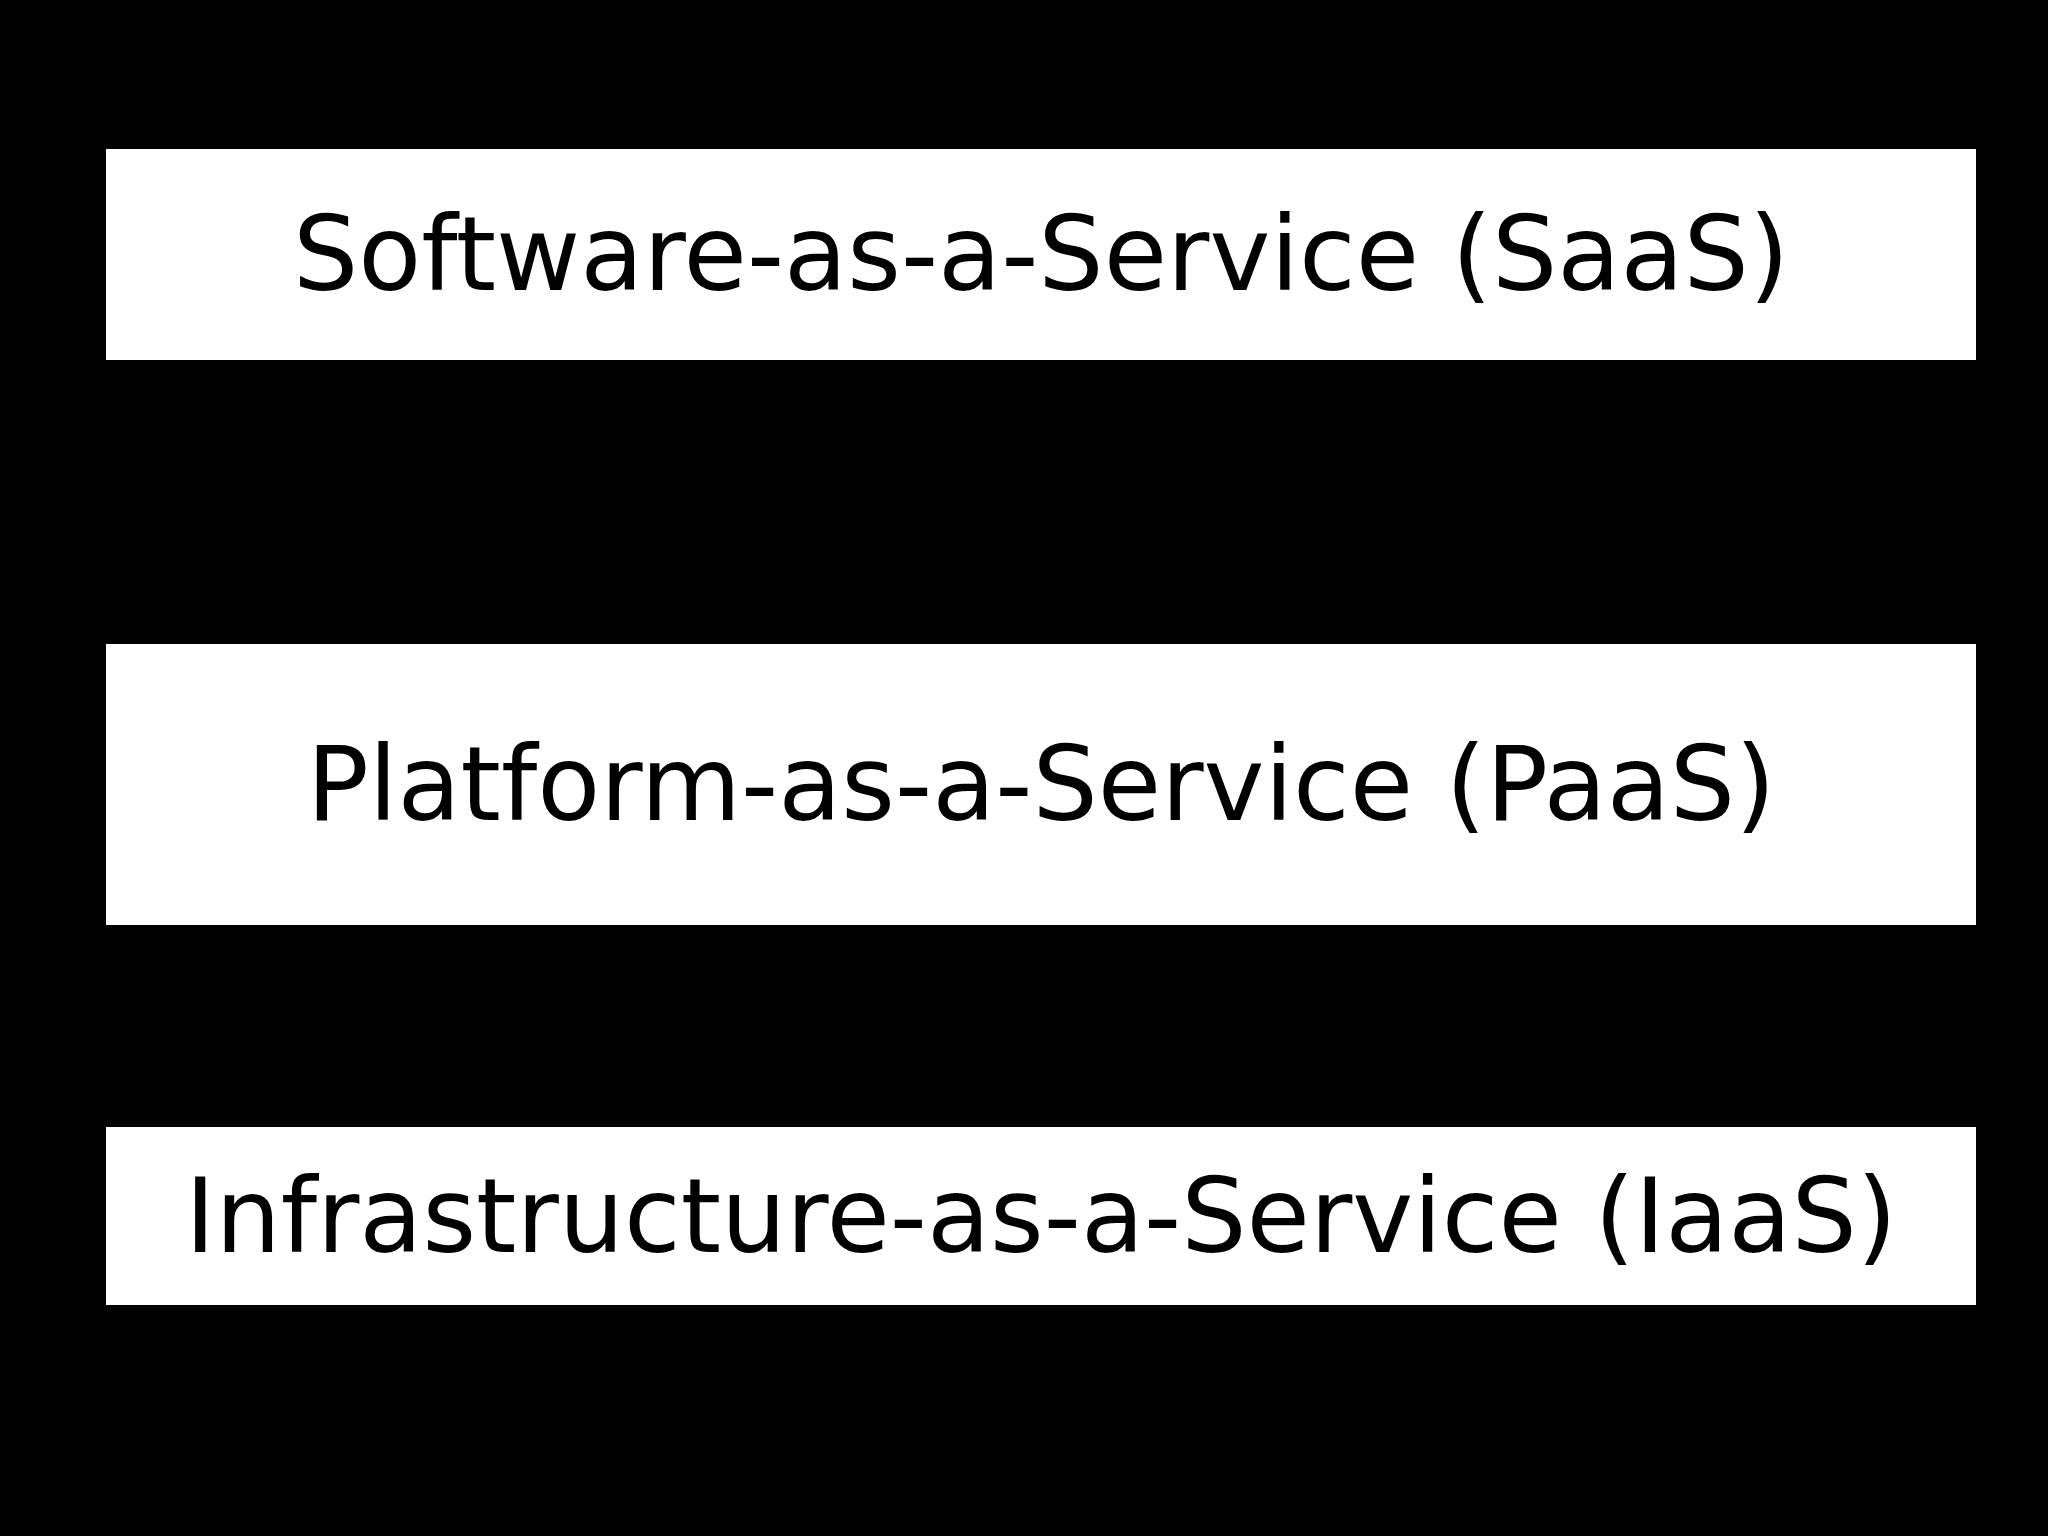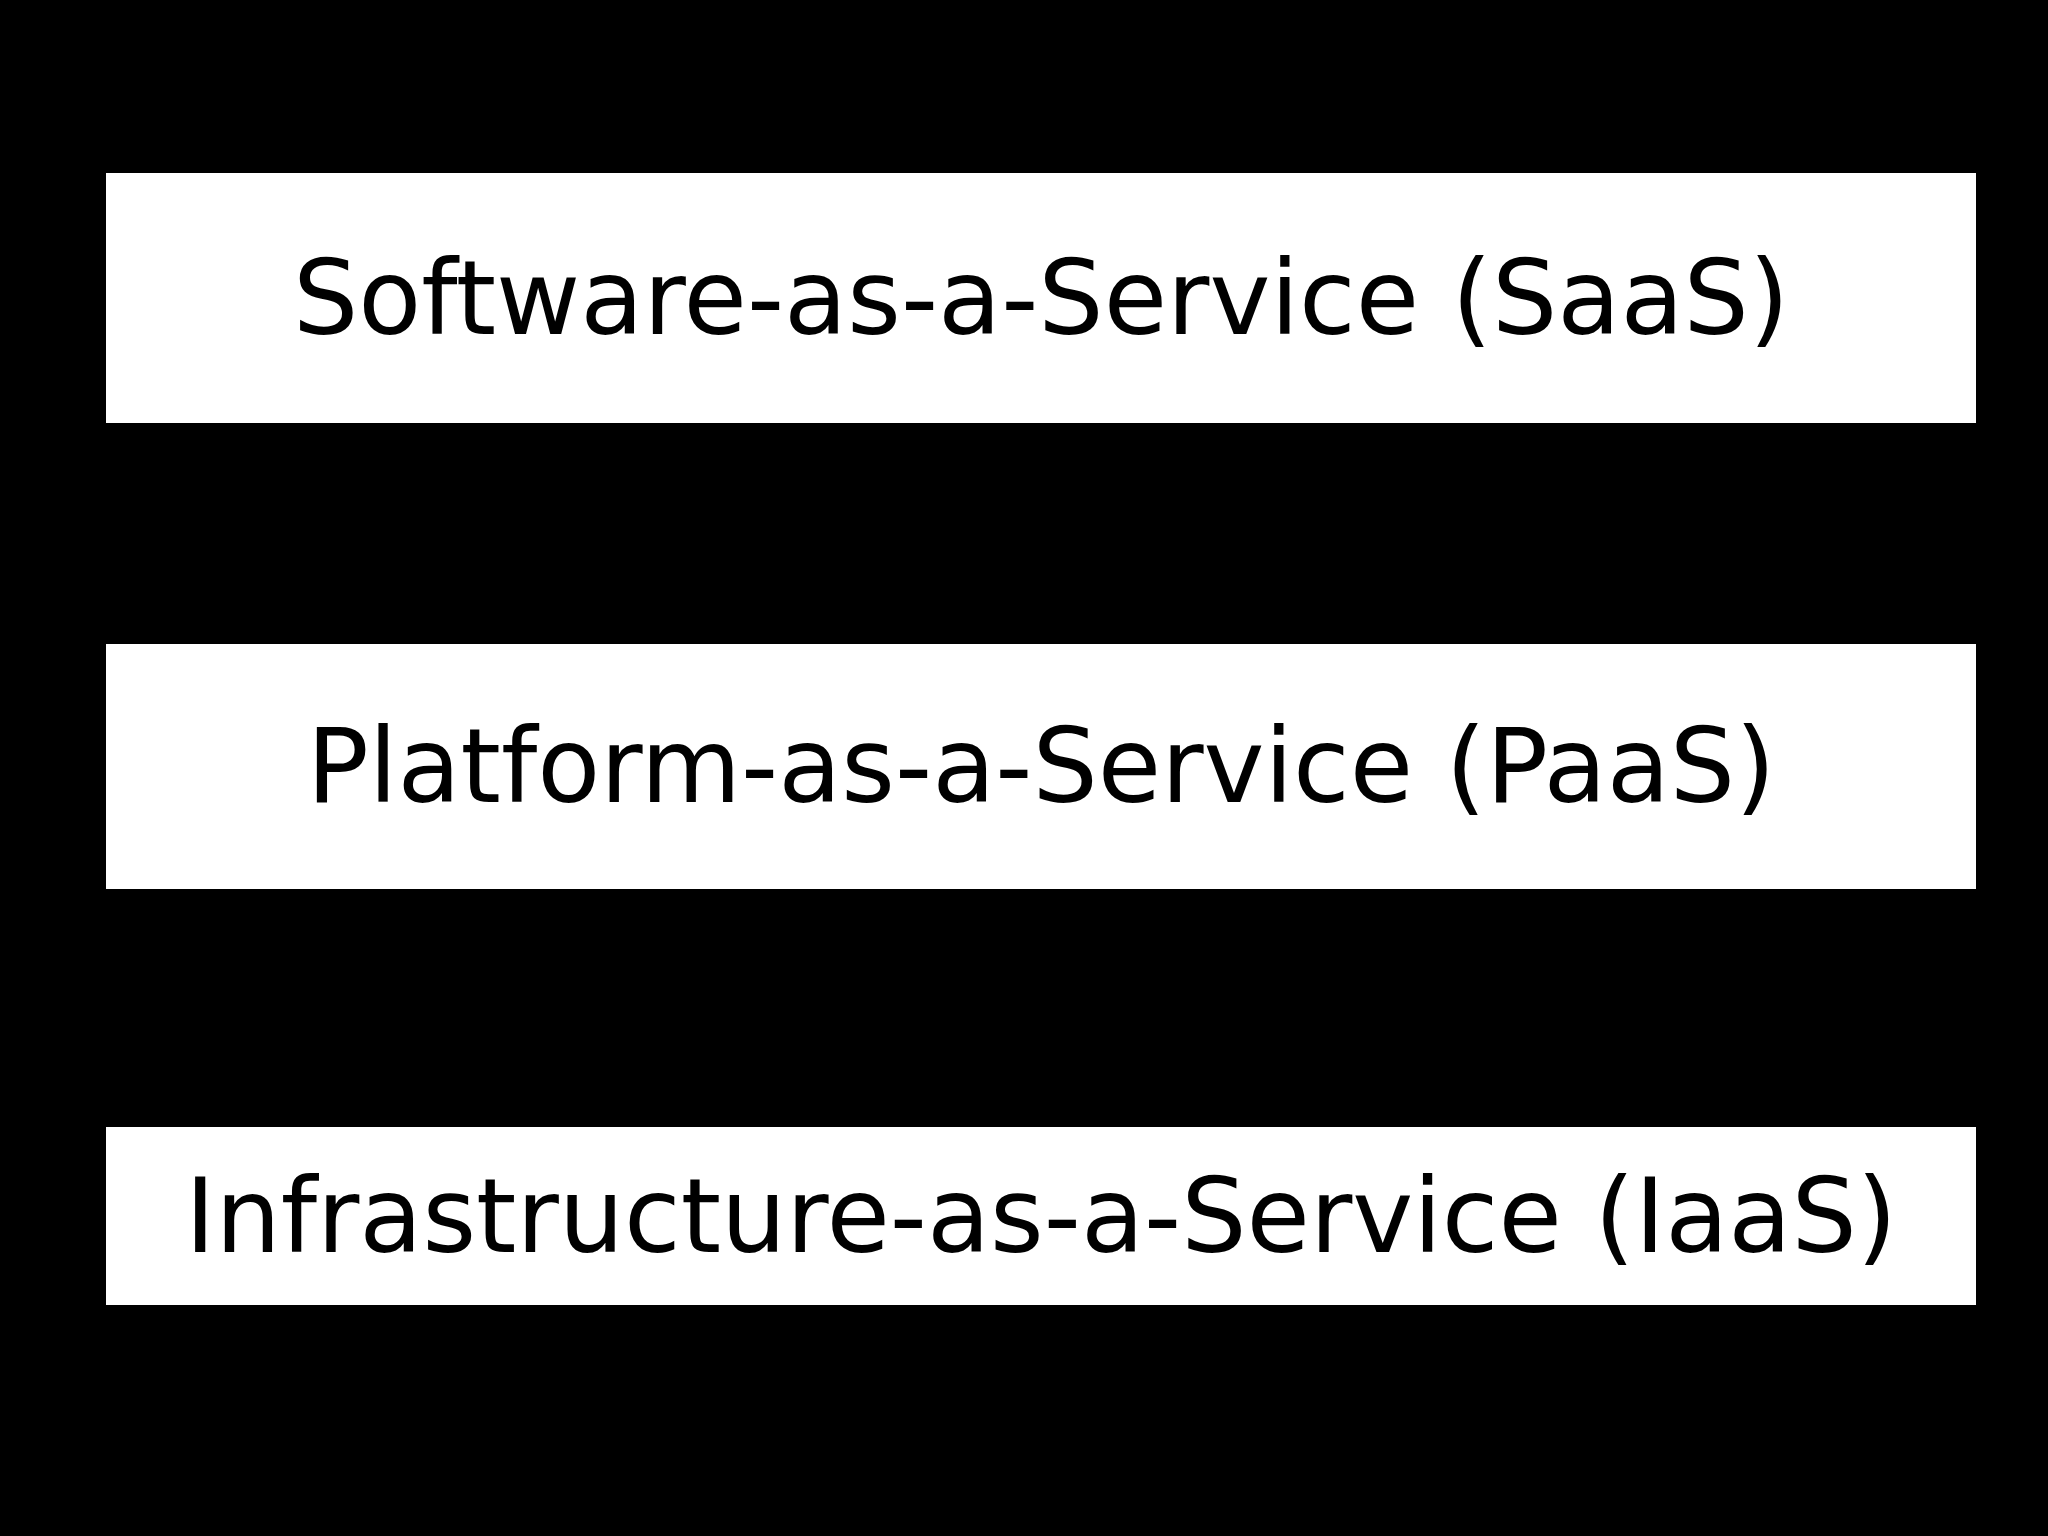--- a/index.html
+++ b/index.html
@@ -37,34 +37,34 @@
     font-family: "DejaVu Sans", sans-serif;
     font-weight: 400;
     white-space: nowrap;
     line-height: 1;
     letter-spacing: 0px;
   }
 
   
   #box-saas {
     left: 106px;
-    top: 173px;
+    top: 149px;
     width: 1870px;
-    height: 250px;
+    height: 211px;
   }
   #box-saas .layer-label {
     font-size: 103px;
   }
 
   
   #box-paas {
     left: 106px;
     top: 644px;
     width: 1870px;
-    height: 245px;
+    height: 281px;
   }
   #box-paas .layer-label {
     font-size: 103px;
   }
 
   
   #box-iaas {
     left: 106px;
     top: 1127px;
     width: 1870px;

